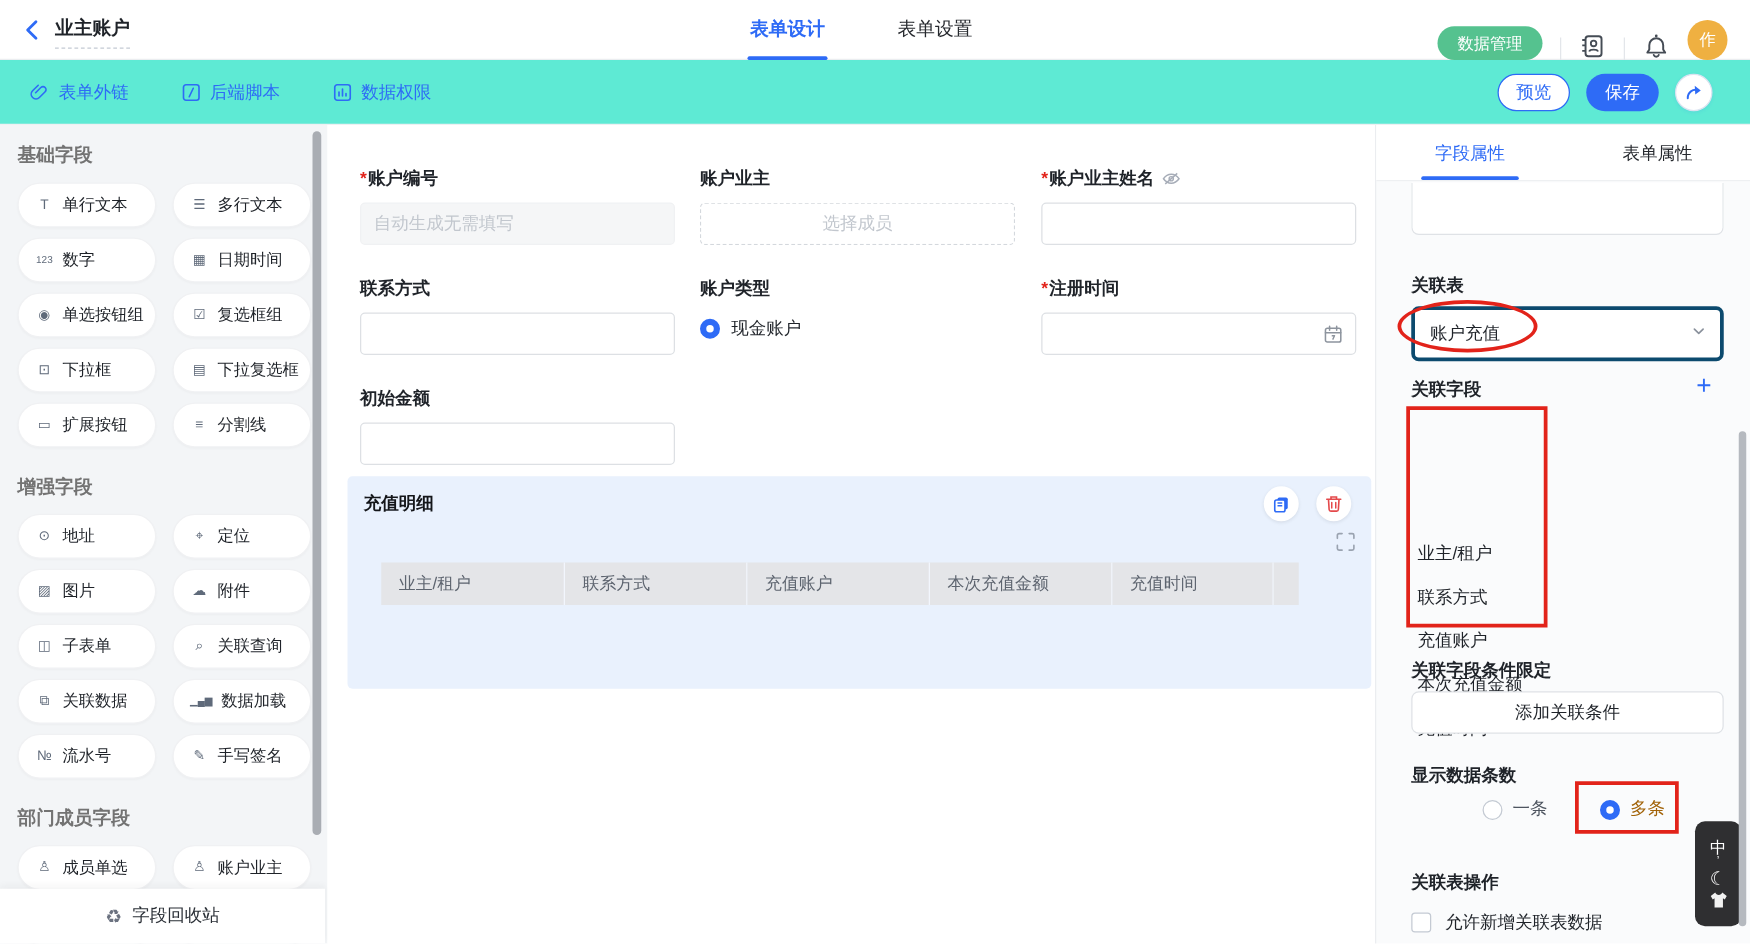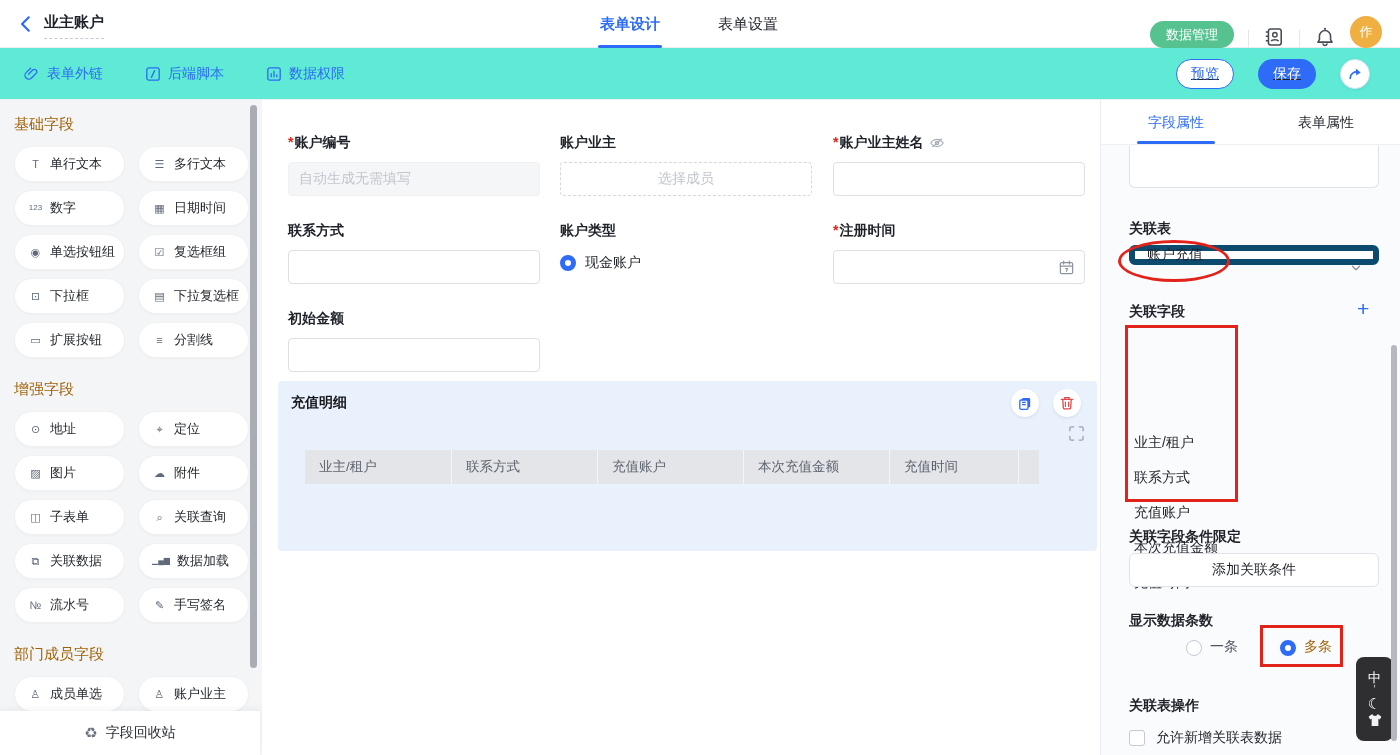--- a/index.html
+++ b/index.html
@@ -24,33 +24,33 @@
   .hdr-divider { width:1px; height:18px; background:#e3e6ea; }
   .icon-btn { width:22px; height:22px; display:flex; align-items:center; justify-content:center; cursor:pointer; }
   .avatar { width:32px; height:32px; border-radius:50%; background:#efb041; color:#fff; font-size:13px;
     display:flex; align-items:center; justify-content:center; cursor:pointer; }
 
   
   .toolbar { position:absolute; left:0; top:48px; width:1400px; height:52px; background:#5eead4;
     border-bottom:1px solid #eef0f2; z-index:4; }
   .tb-links { position:absolute; left:24px; top:0; height:52px; display:flex; gap:42px; align-items:center; }
   .tb-link { display:flex; align-items:center; gap:7px; color:#2e6bf6; font-size:14px; cursor:pointer; }
-  .tb-actions { position:absolute; right:30px; top:0; height:52px; display:flex; gap:24px; align-items:center;text-decoration:underline; }
+  .tb-actions { position:absolute; right:30px; top:0; height:52px; display:flex; gap:13px; align-items:center; }
   .btn-outline { width:58px; height:30px; border-radius:16px; border:1px solid #2e6bf6; background:#fff;
     color:#2e6bf6; font-size:14px; cursor:pointer; }
   .btn-primary { width:58px; height:30px; border-radius:16px; border:none; background:#2e6bf6;
     color:#fff; font-size:14px; cursor:pointer; }
   .btn-share { width:30px; height:30px; border-radius:50%; border:1px solid #dbe3f0; background:#fff;
     display:flex; align-items:center; justify-content:center; cursor:pointer;
     box-shadow:0 1px 3px rgba(46,107,246,.12); }
 
   
   .sidebar { position:absolute; left:0; top:100px; width:262px; height:655px; background:#f3f5f7;
     overflow:hidden; padding:15px 12px 0 14px; }
-  .sb-title { font-size:15px; font-weight:400; color:#a16207; margin-bottom:12px; }
+  .sb-title { font-size:15px; font-weight:700; color:#737373; margin-bottom:12px; }
   .sb-grid { display:grid; grid-template-columns:111px 111px; column-gap:13px; row-gap:8px; margin-bottom:22px; }
   .pill { height:36px; background:#fff; border:1px solid #f0f1f3; border-radius:18px; display:flex;
     align-items:center; padding-left:13px; gap:7px; cursor:grab; box-shadow:0 1px 2px rgba(31,35,41,.03); }
   .pill-ico { font-size:11px; color:#5f6a7a; min-width:15px; text-align:center; line-height:1; }
   .pill-label { font-size:13px; color:#1f2329; white-space:nowrap; }
   .recycle-bar { position:absolute; left:0; bottom:0; width:260px; height:44px; background:#fff;
     display:flex; align-items:center; justify-content:center; gap:8px; font-size:14px; color:#2a2f36;
     box-shadow:0 -2px 6px rgba(31,35,41,.05); cursor:pointer; z-index:2; }
   .recycle-ico { color:#6b7280; font-size:15px; }
   .sb-scroll { position:absolute; left:250px; top:105px; width:7px; height:563px; background:#a9adb3;
@@ -91,22 +91,22 @@
   .p-tabs { position:absolute; left:0; top:0; width:300px; height:45px; background:#fff;
     border-bottom:1px solid #eef0f2; display:flex; }
   .p-tab { width:50%; text-align:center; line-height:45px; font-size:14px; color:#26292e;
     position:relative; cursor:pointer; }
   .p-tab.active { color:#2e6bf6; font-weight:400; }
   .p-tab.active::after { content:""; position:absolute; left:36px; right:36px; bottom:0; height:3px;
     background:#2e6bf6; border-radius:2px; }
   .p-cut-input { position:absolute; left:28px; top:46px; width:250px; height:42px; background:#fff;
     border:1px solid #dfe2e6; border-top:none; border-radius:0 0 6px 6px; cursor:text; }
   .p-label { position:absolute; left:28px; font-size:14px; font-weight:700; color:#1f2329; }
-  .p-select { position:absolute; left:28px; top:145px; width:250px; height:20px; background:#fff;
-    border:6px solid #0c4a6e; border-radius:6px; display:flex; align-items:center; padding:0 12px;
+  .p-select { position:absolute; left:28px; top:145px; width:250px; height:44px; background:#fff;
+    border:3px solid #0c4a6e; border-radius:6px; display:flex; align-items:center; padding:0 12px;
     font-size:14px; color:#1f2329; cursor:pointer; }
   .p-select .chev { position:absolute; right:10px; top:10px; }
   .p-plus { position:absolute; left:256px; top:198px; font-size:21px; color:#2e6bf6; line-height:21px;
     cursor:pointer; font-weight:400; }
   .rel-list { position:absolute; left:30px; top:325px; width:200px; }
   .rel-item { height:35px; line-height:35px; font-size:14px; color:#1f2329; padding-left:3px; cursor:pointer; }
   .p-btn { position:absolute; left:28px; top:453px; width:250px; height:34px; background:#fff;
     border:1px solid #dfe2e6; border-radius:6px; font-size:14px; color:#1f2329; cursor:pointer; }
   .p-radios { position:absolute; left:0; top:538px; width:300px; height:18px; }
   .p-radio { position:absolute; display:flex; align-items:flex-end; gap:8px; cursor:pointer; }

